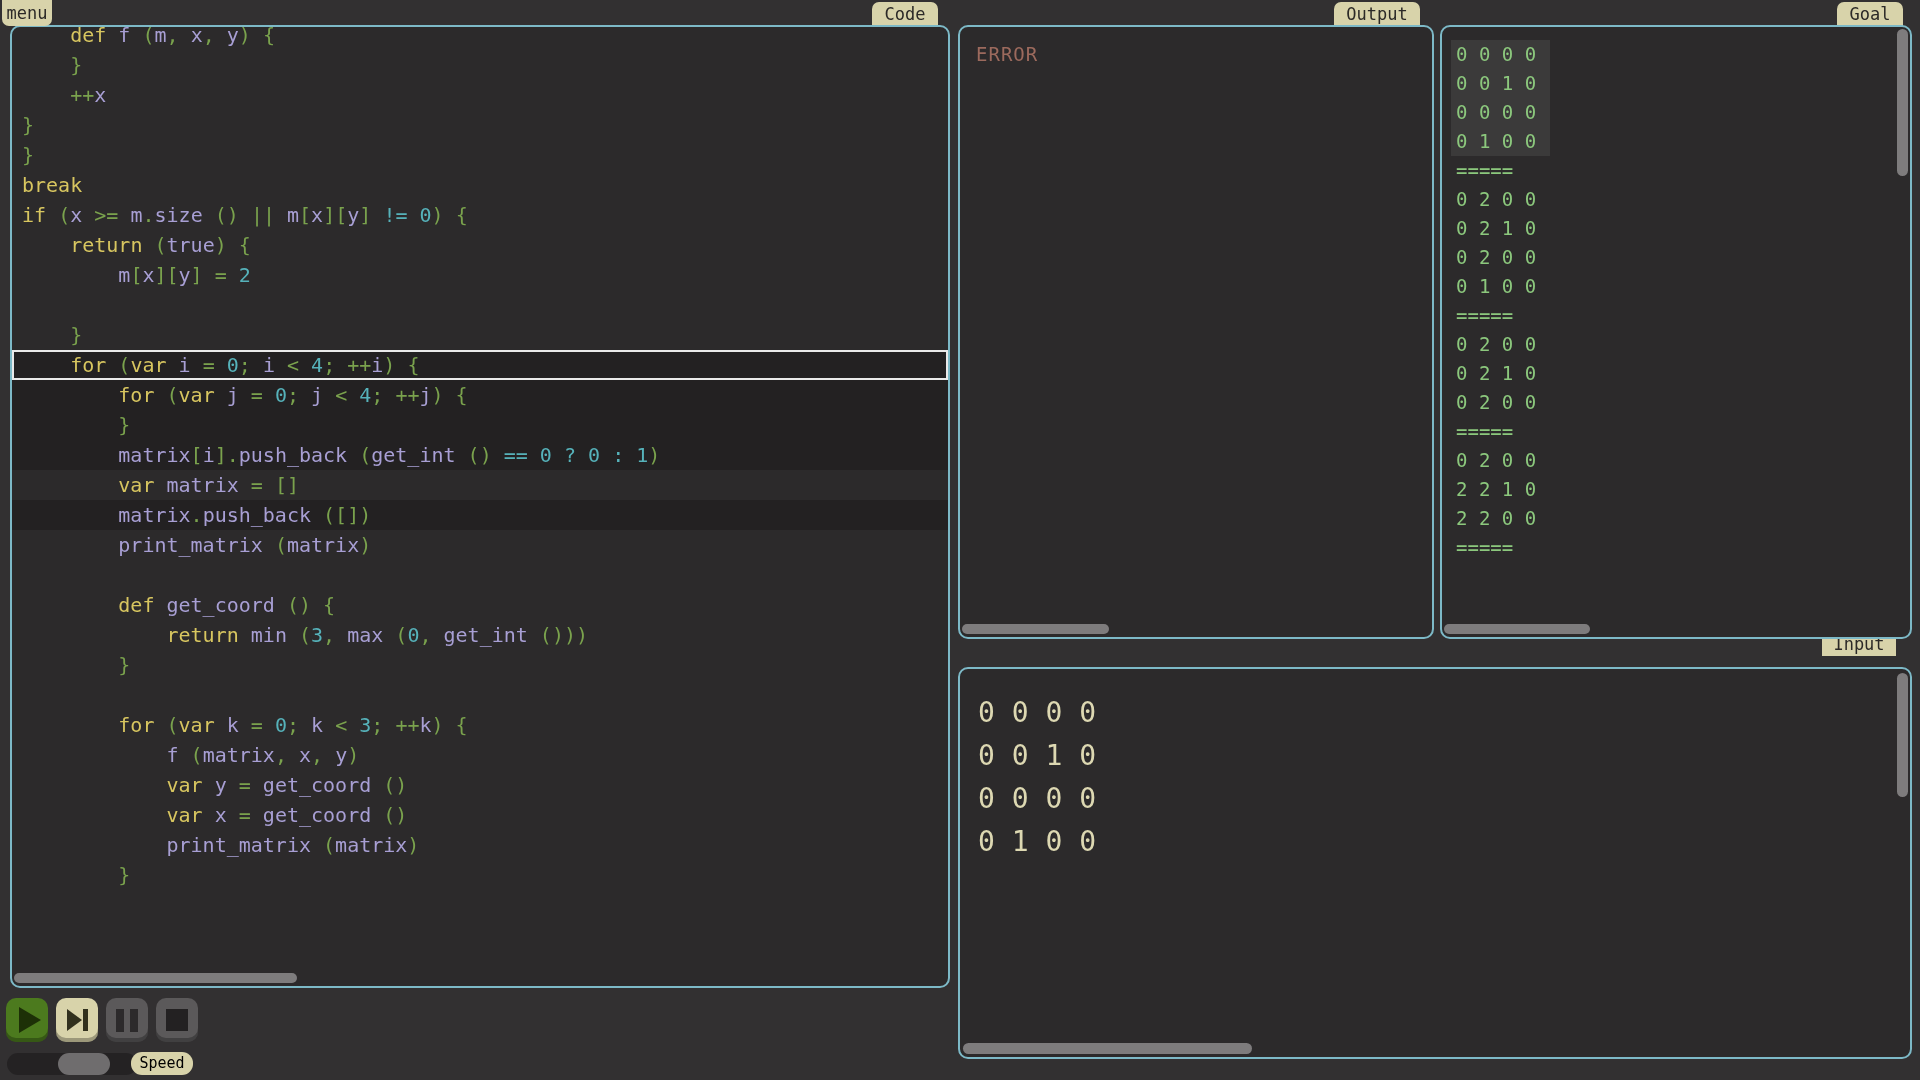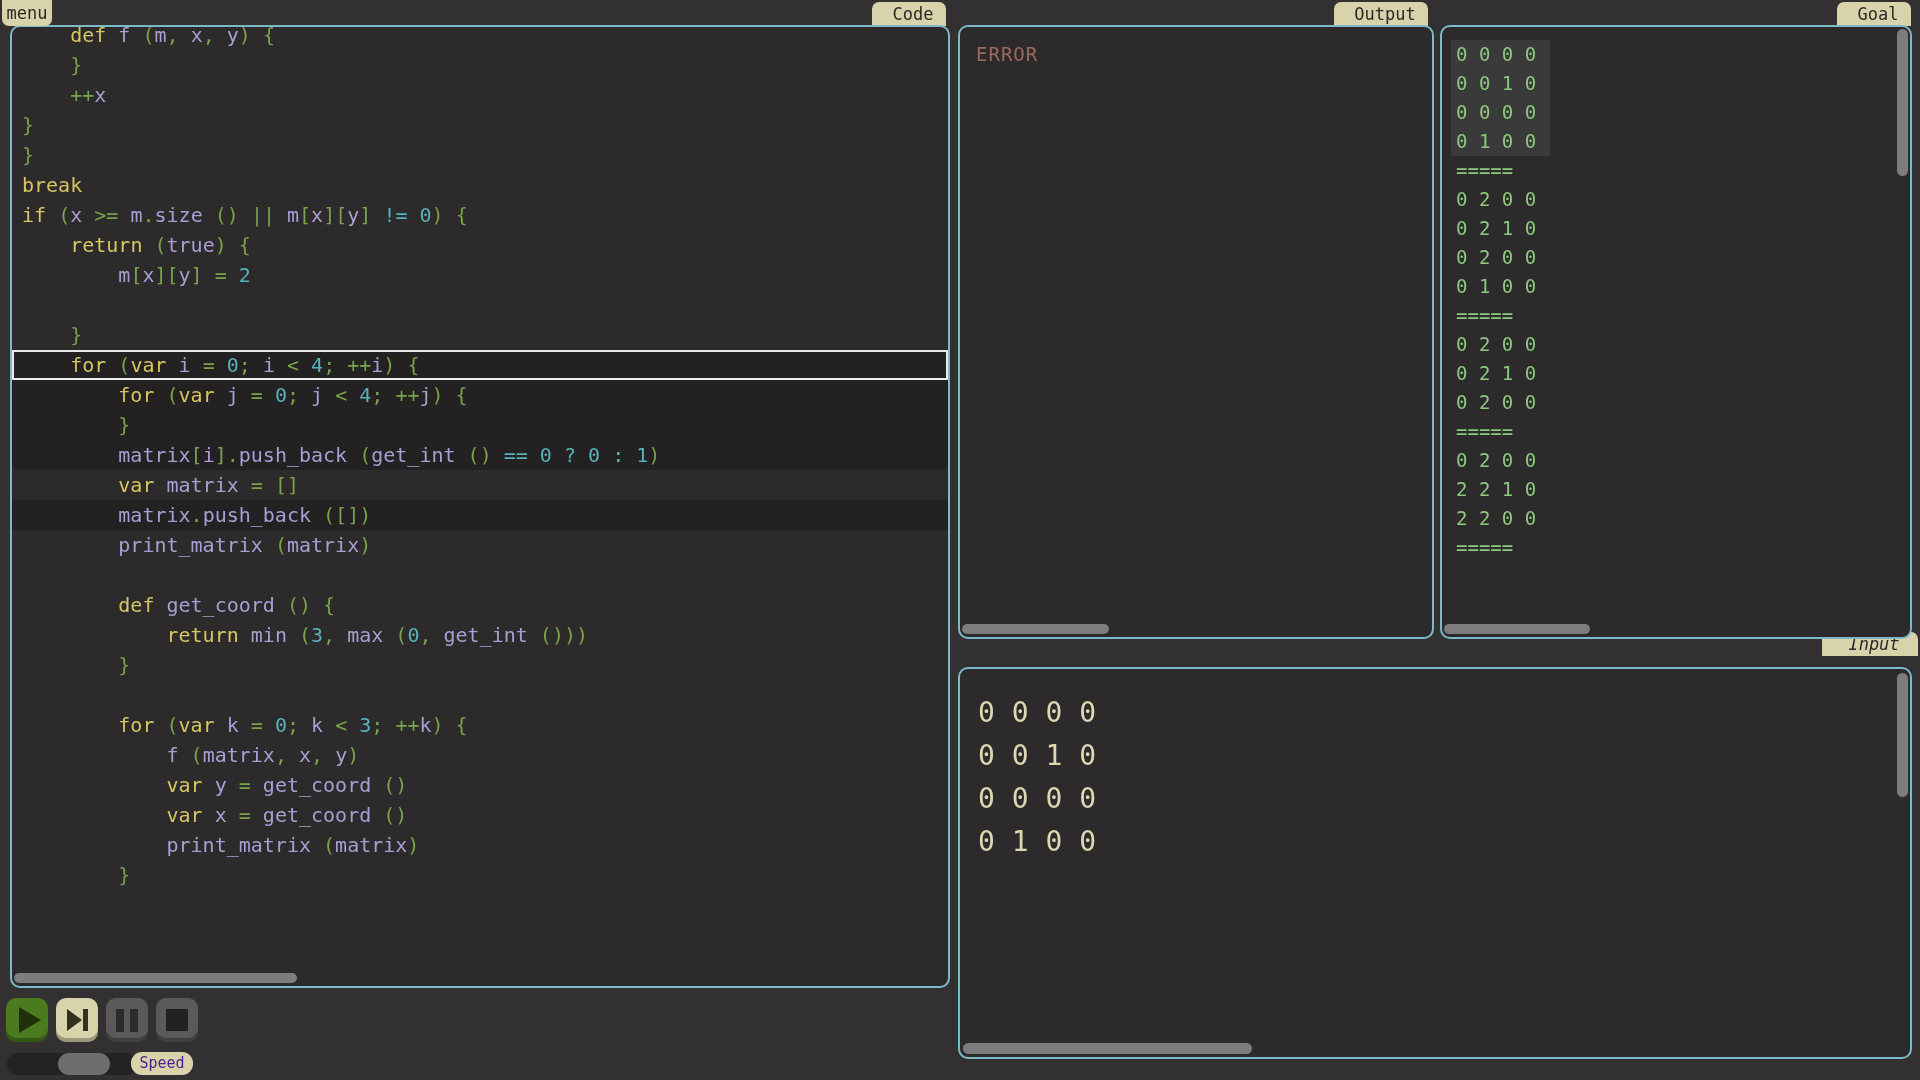--- a/index.html
+++ b/index.html
@@ -26,25 +26,25 @@
   
   .tab{
     position:absolute;
     background:var(--tab_bg,#d8d3aa);
     color:var(--tab_text,#2b2927);
     font-size:17px;
     height:24px;line-height:24px;
     text-align:center;
     z-index:1;
   }
-  .tab-top{border-radius:7px 7px 0 0;padding-left:8px;}
+  .tab-top{border-radius:7px 7px 0 0;}
   #tab-code{left:872px;top:2px;width:66px;}
   #tab-output{left:1334px;top:2px;width:86px;}
   #tab-goal{left:1837px;top:2px;width:66px;}
-  #tab-input{left:1822px;top:632px;width:88px;font-style:italic;}
+  #tab-input{left:1822px;top:632px;width:74px;}
   .menu-tab{
     left:2px;top:0;width:50px;height:26px;line-height:26px;
     border-radius:0 0 7px 7px;z-index:3;
   }
 
   
   #code-lines{position:absolute;left:0;top:-7px;width:100%;}
   .code-line{
     height:30px;line-height:30px;
     white-space:pre;
@@ -112,21 +112,21 @@
   .pause-icon{display:flex;gap:6px;}
   .pause-icon span{width:8px;height:23px;background:#2c2a2b;display:block;}
   .stop-icon{width:22px;height:22px;background:#232122;}
 
   
   #speed-track{position:absolute;left:7px;top:1053px;width:130px;height:22px;background:#242223;border-radius:11px;z-index:2;}
   #speed-thumb{position:absolute;left:51px;top:0;width:52px;height:22px;background:#6f6d6e;border-radius:11px;}
   #speed-label{
     position:absolute;left:131px;top:1052px;width:62px;height:23px;line-height:23px;
     background:var(--tab_bg,#d8d3aa);border-radius:11px;text-align:center;
-    font-size:15px;color:#4c1d95;z-index:3;
+    font-size:15px;color:#000000;z-index:3;
   }
 </style>
 </head>
 <body>
 
 <div class="tab menu-tab">menu</div>
 
 <div class="tab tab-top" id="tab-code">Code</div>
 <div class="panel" id="code-panel">
   <div id="code-lines">

